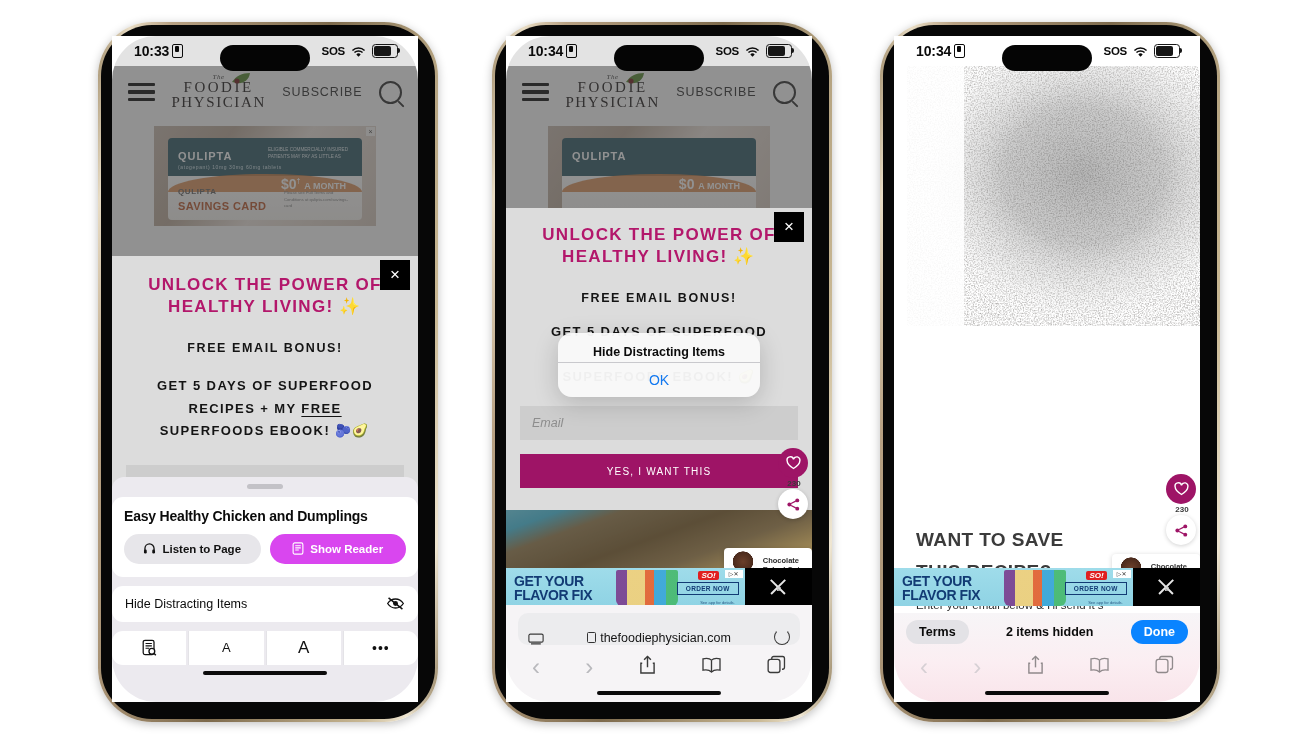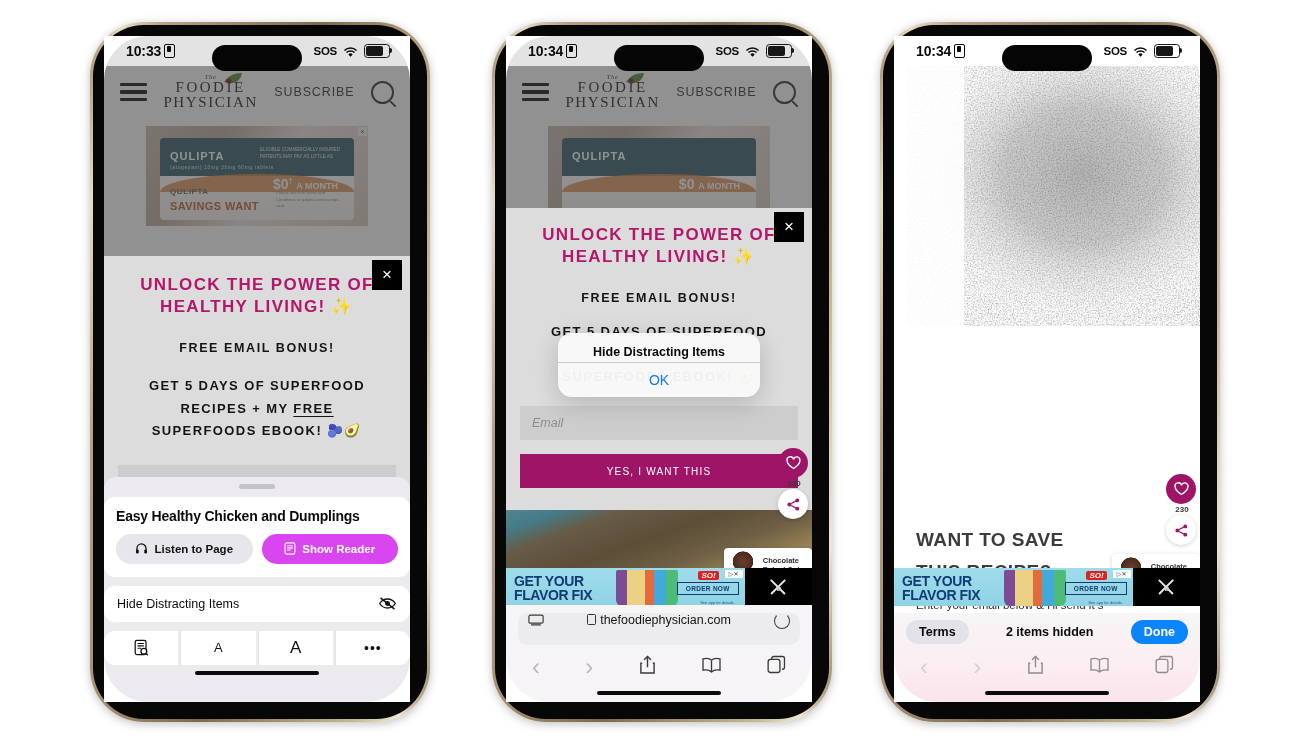--- a/index.html
+++ b/index.html
@@ -114,21 +114,21 @@
   .botad-x{flex:1;display:flex;align-items:center;justify-content:center;position:relative;}
   .botad-x .xx{width:20px;height:20px;position:relative;}
   .botad-x .xx:before,.botad-x .xx:after{content:"";position:absolute;left:0;top:9px;width:20px;height:1.6px;background:#e8e8e8;}
   .botad-x .xx:before{transform:rotate(45deg);}
   .botad-x .xx:after{transform:rotate(-45deg);}
   .botad-x .m{position:absolute;bottom:4px;font-size:8px;color:#cfcfcf;font-weight:bold;letter-spacing:-1px;}
 
   
   .safari-bar{position:absolute;left:0;right:0;bottom:0;background:#f6f4f6;z-index:38;}
   .urlrow{display:flex;justify-content:center;padding:8px 12px 4px;}
-  .urlbox{flex:1;height:32px;background:#ececee;border-radius:10px;display:flex;align-items:flex-start;padding:0 10px;gap:0;}
+  .urlbox{flex:1;height:32px;background:#ececee;border-radius:10px;display:flex;align-items:flex-end;padding:0 10px;gap:0;}
   .urlbox .aA{width:16px;height:13px;position:relative;}
   .urltext{flex:1;text-align:center;font-size:12.5px;color:#141414;display:flex;align-items:center;justify-content:center;gap:4px;}
   .lock{width:7px;height:9px;border:1.3px solid #333;border-radius:1.5px;position:relative;display:inline-block;}
   .reload{width:14px;height:14px;border:1.6px solid #3a3a3a;border-radius:50%;border-top-color:transparent;}
   .navrow{display:flex;align-items:center;justify-content:space-between;padding:4px 26px 4px;}
   .navrow div{color:#1379f0;}
   .navrow .dim{color:#b9b9bd;}
   .homeind{width:124px;height:4.5px;background:#0b0b0b;border-radius:3px;margin:6px auto 7px;}
 
   
@@ -159,21 +159,21 @@
   .p3h{font-size:19px;font-weight:bold;color:#3b3b3b;letter-spacing:.4px;line-height:1.7;padding:0 22px;}
   .p3p{font-size:11.5px;color:#2b2b2b;line-height:1.75;padding:6px 22px 0;}
   .p3p i{font-style:italic;}
   .cover{position:absolute;}
 </style>
 </head>
 <body>
 
 <div class="stage">
 
-  <div class="phone" style="left:90px;top:22px;width:334px;height:694px;">
+  <div class="phone" style="left:98px;top:22px;width:334px;height:694px;">
     <div class="phone-inner"></div>
     <div class="screen" style="left:14px;top:14px;width:306px;height:666px;">
       <div class="screen-clip">
         <div class="island"></div>
 
         <div class="statusbar" style="background:#e3e3e3;">
           <div class="sb-time">
             <span>10:33</span>
             <span class="sb-lock"></span>
           </div>
@@ -213,21 +213,21 @@
           </div>
 
           <div class="ad-banner">
             <div class="ad-card">
               <div class="wave"></div>
               <div class="t1">QULIPTA</div>
               <div class="t2">(atogepant) 10mg 30mg 60mg tablets</div>
               <div class="t3">ELIGIBLE COMMERCIALLY INSURED PATIENTS MAY PAY AS LITTLE AS</div>
               <div class="t4"><span>$0</span><span style="font-size:7px;vertical-align:super">†</span> <span style="font-size:9px">A MONTH</span></div>
               <div class="t5">QULIPTA</div>
-              <div class="t6">SAVINGS WANT</div>
+              <div class="t6">SAVINGS CARD</div>
               <div class="t7">Please see Full Terms and Conditions at qulipta.com/savings-card</div>
             </div>
             <div class="adx">×</div>
           </div>
 
           <div class="cover" style="left:0;right:0;top:0;height:190px;background:rgba(55,55,55,.55);"></div>
 
           <div class="popup" style="top:190px;height:290px;">
             <div class="pop-h">UNLOCK THE POWER OF HEALTHY LIVING! ✨</div>
             <div class="pop-sub">FREE EMAIL BONUS!</div>

